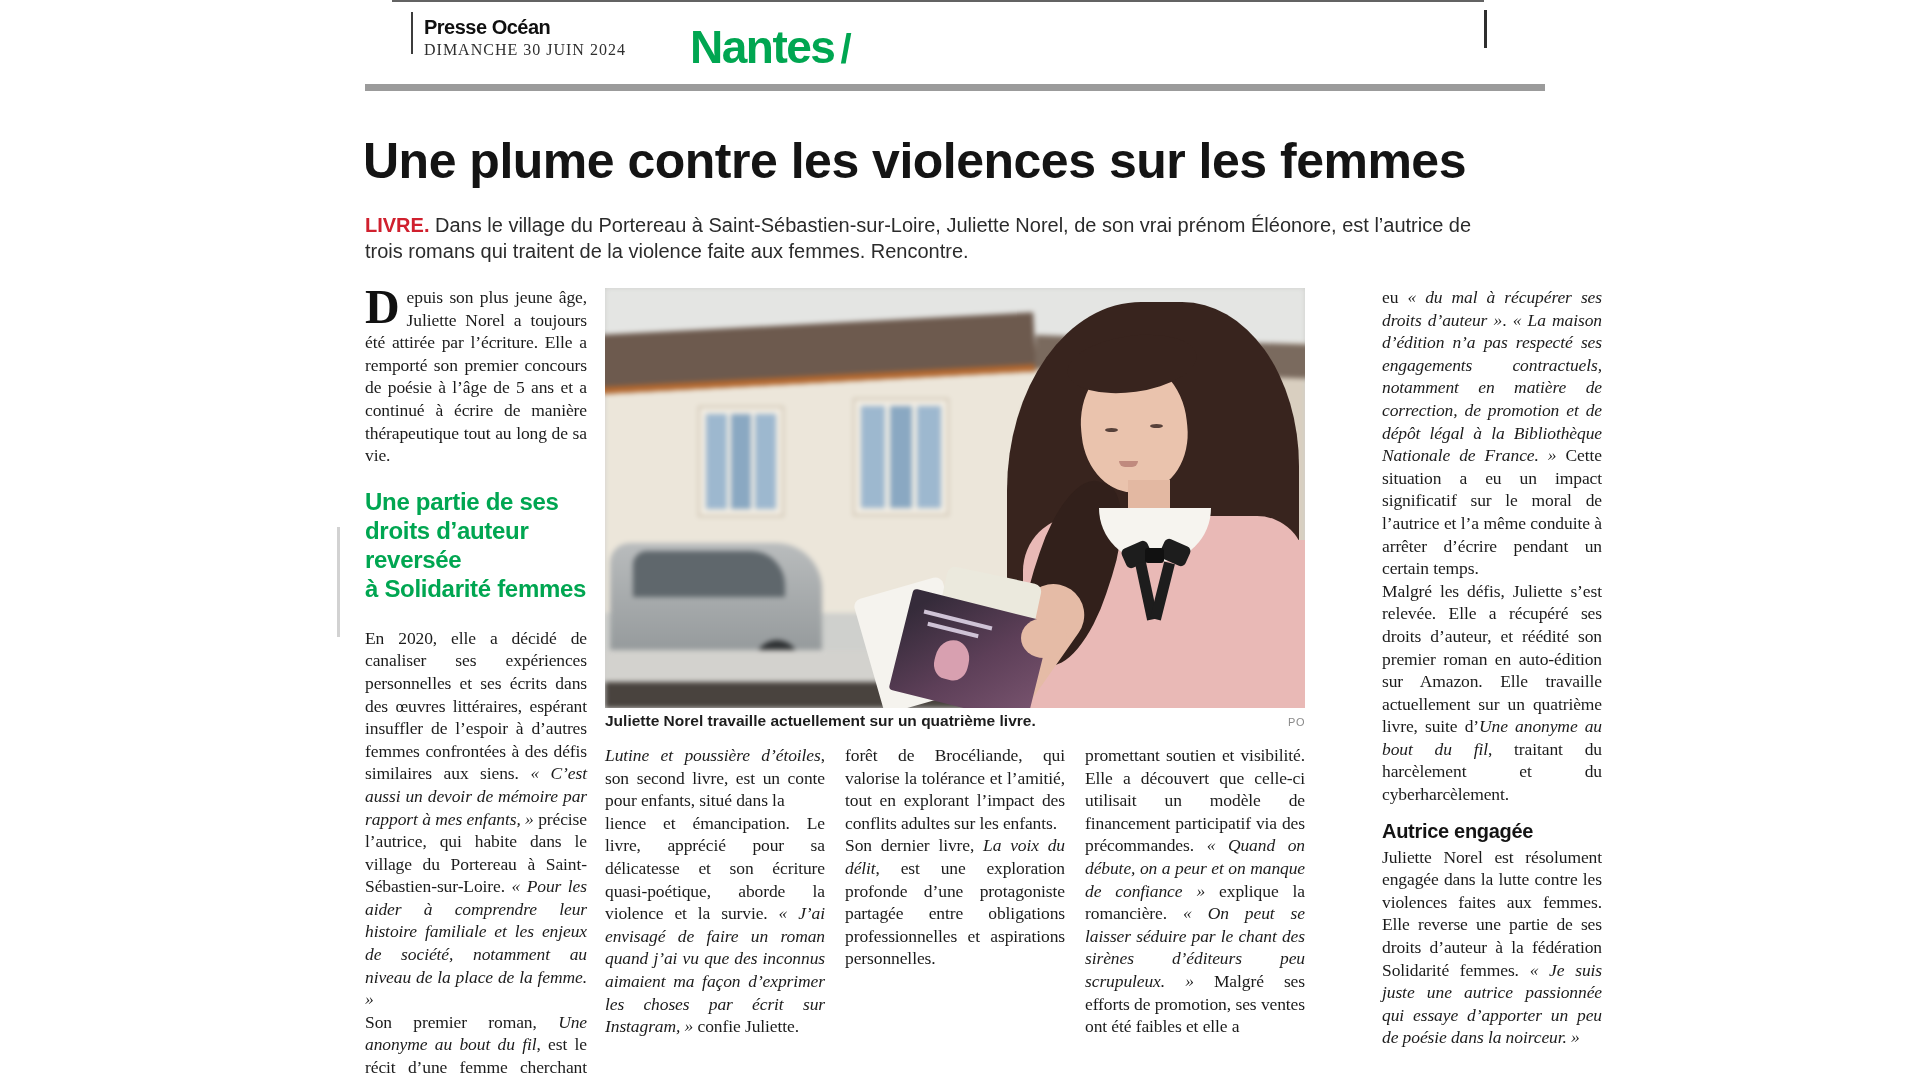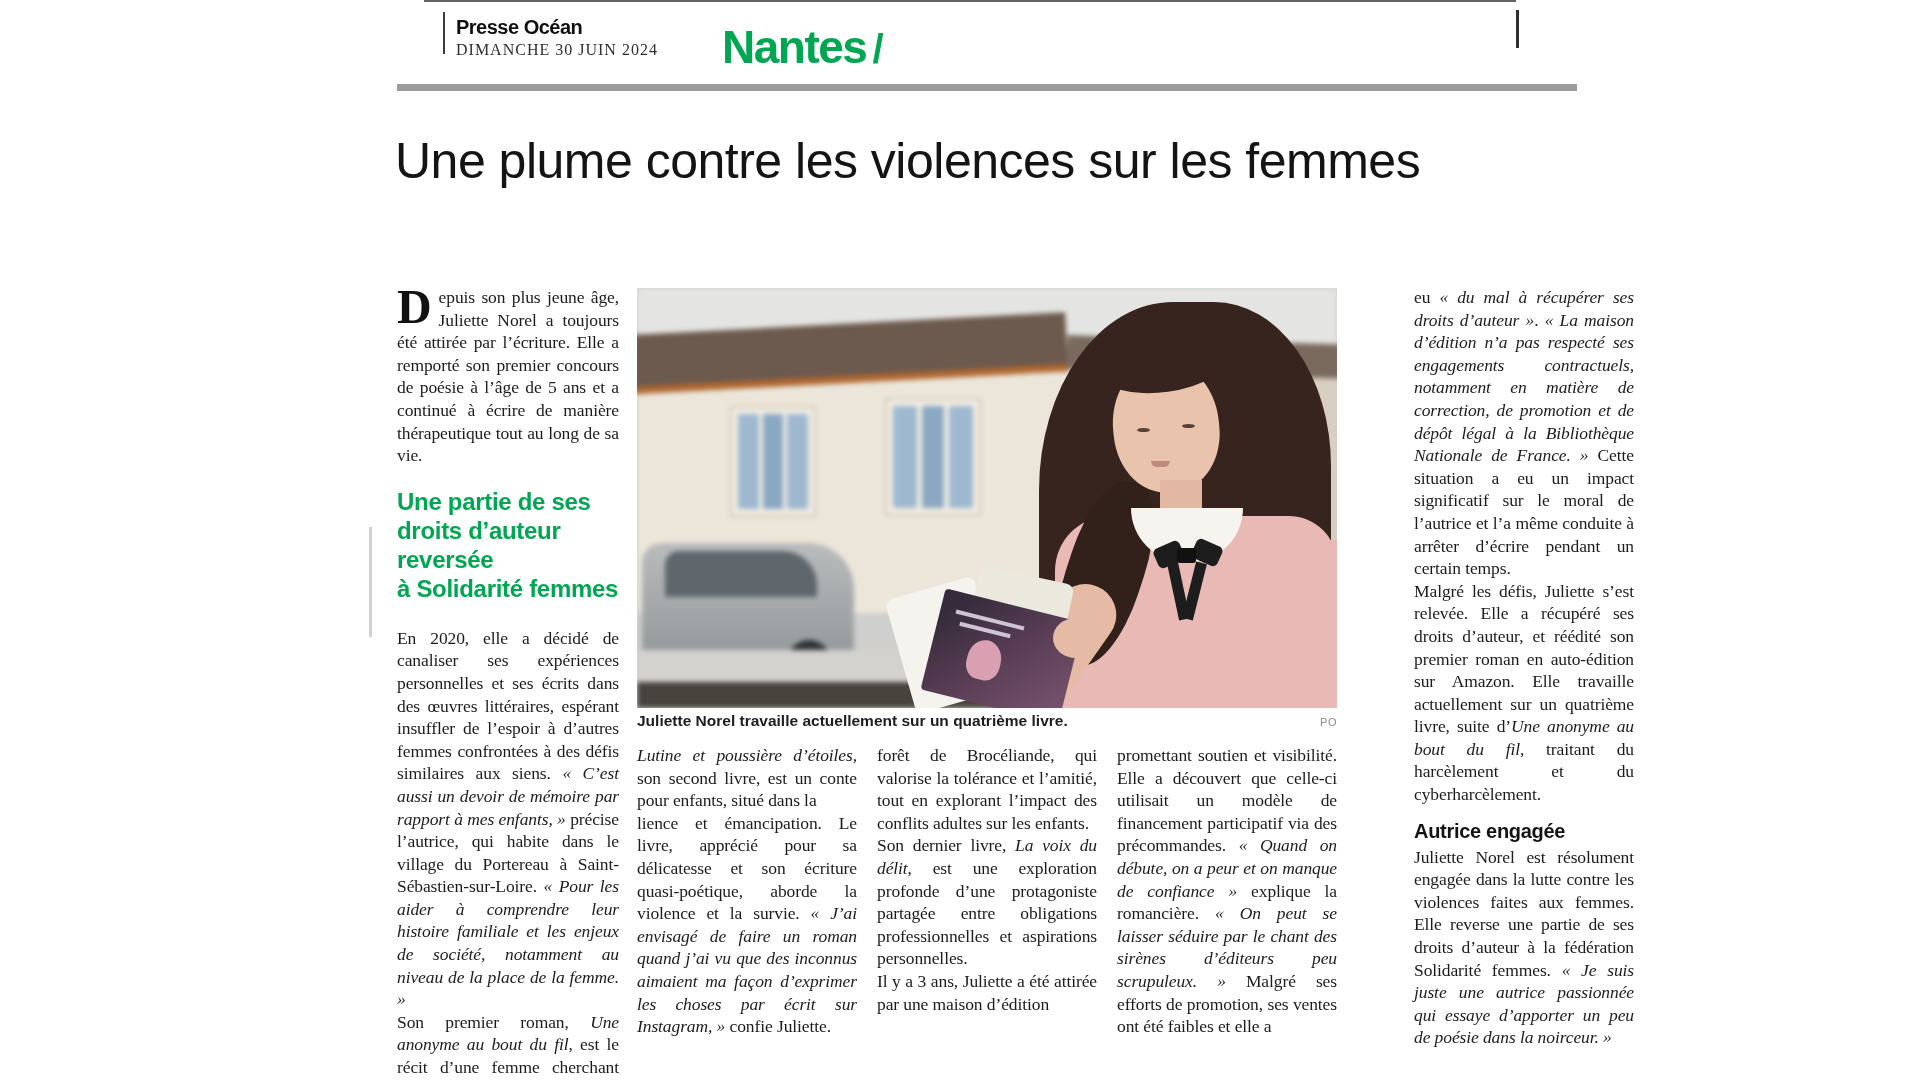--- a/index.html
+++ b/index.html
@@ -1,36 +1,36 @@
 <!DOCTYPE html>
 <html lang="fr" style="--green: #00a651; --red: #d0202e;"><head>
 <meta charset="utf-8">
 <style>
   html,body{margin:0;padding:0;background:#ffffff;}
   .page{position:relative;width:1656px;height:1080px;background:#ffffff;overflow:hidden;
-        font-family:"Liberation Serif",serif;color:#1b1b1b;margin-left:32px;}
+        font-family:"Liberation Serif",serif;color:#1b1b1b;}
   
   .top-hairline{position:absolute;left:392px;top:0;width:1092px;height:2px;background:#2f2f2f;opacity:.75;}
   .left-edge-line{position:absolute;left:337px;top:527px;width:3px;height:110px;background:#d2d2d2;}
   
   .mast-bar{position:absolute;left:411px;top:12px;width:2px;height:42px;background:#3c3c3c;}
   .logo{position:absolute;left:424px;top:16px;font-family:"Liberation Sans",sans-serif;
         font-weight:bold;font-size:20px;letter-spacing:-0.5px;color:#101010;}
   .edition-date{position:absolute;left:424px;top:41px;font-family:"Liberation Serif",serif;
         font-size:16px;letter-spacing:1px;color:#2e2e2e;}
   .section-title{position:absolute;left:690px;top:20px;display:flex;align-items:baseline;
         font-family:"Liberation Sans",sans-serif;font-weight:bold;color:var(--green);}
   .section-main{font-size:46px;letter-spacing:-1.5px;}
   .section-sep{font-size:40px;margin:0 4px 0 6px;}
   .section-sub{font-size:33px;letter-spacing:-1px;word-spacing:2px;}
   .right-tick{position:absolute;left:1484px;top:10px;width:3px;height:38px;background:#2f2f2f;}
   .rule{position:absolute;left:365px;top:84px;width:1180px;height:7px;background:#9b9b9b;}
   
   .headline{position:absolute;left:363px;top:134px;width:1190px;margin:0;
-        font-family:"Liberation Sans",sans-serif;font-weight:normal;font-size:50px;line-height:1.08;
+        font-family:"Liberation Sans",sans-serif;font-weight:bold;font-size:50px;line-height:1.08;
         letter-spacing:-0.5px;color:#141414;}
   .lead{position:absolute;left:365px;top:212px;width:1115px;margin:0;
         font-family:"Liberation Sans",sans-serif;font-size:20px;line-height:26px;color:#2b2b2b;}
   .kicker{color:var(--red);font-weight:bold;}
   
   .col{position:absolute;width:220px;text-align:justify;}
   .col1{left:365px;top:286px;width:222px;}
   .col2{left:605px;top:744px;}
   .col3{left:845px;top:744px;}
   .col4{left:1085px;top:744px;}
@@ -119,20 +119,22 @@
   <div class="logo">Presse Océan</div>
   <div class="edition-date">DIMANCHE 30 JUIN 2024</div>
   <div class="section-title">
     <span class="section-main">Nantes</span>
     <span class="section-sep">/</span>
   </div>
   <div class="right-tick"></div>
   <div class="rule"></div>
 
   <h1 class="headline">Une plume contre les violences sur les femmes</h1>
+  <p class="lead"><span class="kicker">LIVRE.</span>
+    <span>Dans le village du Portereau à Saint-Sébastien-sur-Loire, Juliette Norel, de son vrai prénom Éléonore, est l’autrice de trois romans qui traitent de la violence faite aux femmes. Rencontre.</span></p>
 
   <figure class="photo">
     <div class="ph-bg">
       <div class="ph-sky"></div>
       <div class="ph-house"></div>
       <div class="ph-house-shadow"></div>
       <div class="ph-roof"></div>
       <div class="ph-roof2"></div>
       <div class="ph-win w1"></div>
       <div class="ph-win w2"></div>
@@ -181,21 +183,20 @@
       <p class="body-para"><span>En 2020, elle a décidé de canaliser ses expériences personnelles et ses écrits dans des œuvres littéraires, espérant insuffler de l’espoir à d’autres femmes confrontées à des défis similaires aux siens. </span><span class="it">« C’est aussi un devoir de mémoire par rapport à mes enfants, »</span><span> précise l’autrice, qui habite dans le village du Portereau à Saint-Sébastien-sur-Loire. </span><span class="it">« Pour les aider à comprendre leur histoire familiale et les enjeux de société, notamment au niveau de la place de la femme. »</span></p>
       <p class="body-para"><span>Son premier roman, </span><span class="it">Une anonyme au bout du fil</span><span>, est le récit d’une femme cherchant rési-</span></p>
     </div>
   <div class="col col2">
       <p class="body-para"><span class="it">Lutine et poussière d’étoiles</span><span>, son second livre, est un conte pour enfants, situé dans la</span></p>
       <p class="body-para"><span>lience et émancipation. Le livre, apprécié pour sa délicatesse et son écriture quasi-poétique, aborde la violence et la survie. </span><span class="it">« J’ai envisagé de faire un roman quand j’ai vu que des inconnus aimaient ma façon d’exprimer les choses par écrit sur Instagram, »</span><span> confie Juliette.</span></p>
     </div>
   <div class="col col3">
       <p class="body-para"><span>forêt de Brocéliande, qui valorise la tolérance et l’amitié, tout en explorant l’impact des conflits adultes sur les enfants.</span></p>
       <p class="body-para"><span>Son dernier livre, </span><span class="it">La voix du délit</span><span>, est une exploration profonde d’une protagoniste partagée entre obligations professionnelles et aspirations personnelles.</span></p>
-      <p class="body-para"><span>Il y a 3 ans, Juliette a été attirée par une maison d’édition</span></p>
     </div>
   <div class="col col4">
       <p class="body-para"><span>promettant soutien et visibilité. Elle a découvert que celle-ci utilisait un modèle de financement participatif via des précommandes. </span><span class="it">« Quand on débute, on a peur et on manque de confiance »</span><span> explique la romancière. </span><span class="it">« On peut se laisser séduire par le chant des sirènes d’éditeurs peu scrupuleux. »</span><span> Malgré ses efforts de promotion, ses ventes ont été faibles et elle a</span></p>
     </div>
   <div class="col col5">
       <p class="body-para"><span>eu </span><span class="it">« du mal à récupérer ses droits d’auteur »</span><span>. </span><span class="it">« La maison d’édition n’a pas respecté ses engagements contractuels, notamment en matière de correction, de promotion et de dépôt légal à la Bibliothèque Nationale de France. »</span><span> Cette situation a eu un impact significatif sur le moral de l’autrice et l’a même conduite à arrêter d’écrire pendant un certain temps.</span></p>
       <p class="body-para"><span>Malgré les défis, Juliette s’est relevée. Elle a récupéré ses droits d’auteur, et réédité son premier roman en auto-édition sur Amazon. Elle travaille actuellement sur un quatrième livre, suite d’</span><span class="it">Une anonyme au bout du fil</span><span>, traitant du harcèlement et du cyberharcèlement.</span></p>
       <h3 class="bold-subhead">Autrice engagée</h3>
       <p class="body-para"><span>Juliette Norel est résolument engagée dans la lutte contre les violences faites aux femmes. Elle reverse une partie de ses droits d’auteur à la fédération Solidarité femmes. </span><span class="it">« Je suis juste une autrice passionnée qui essaye d’apporter un peu de poésie dans la noirceur. »</span></p>
     </div>

